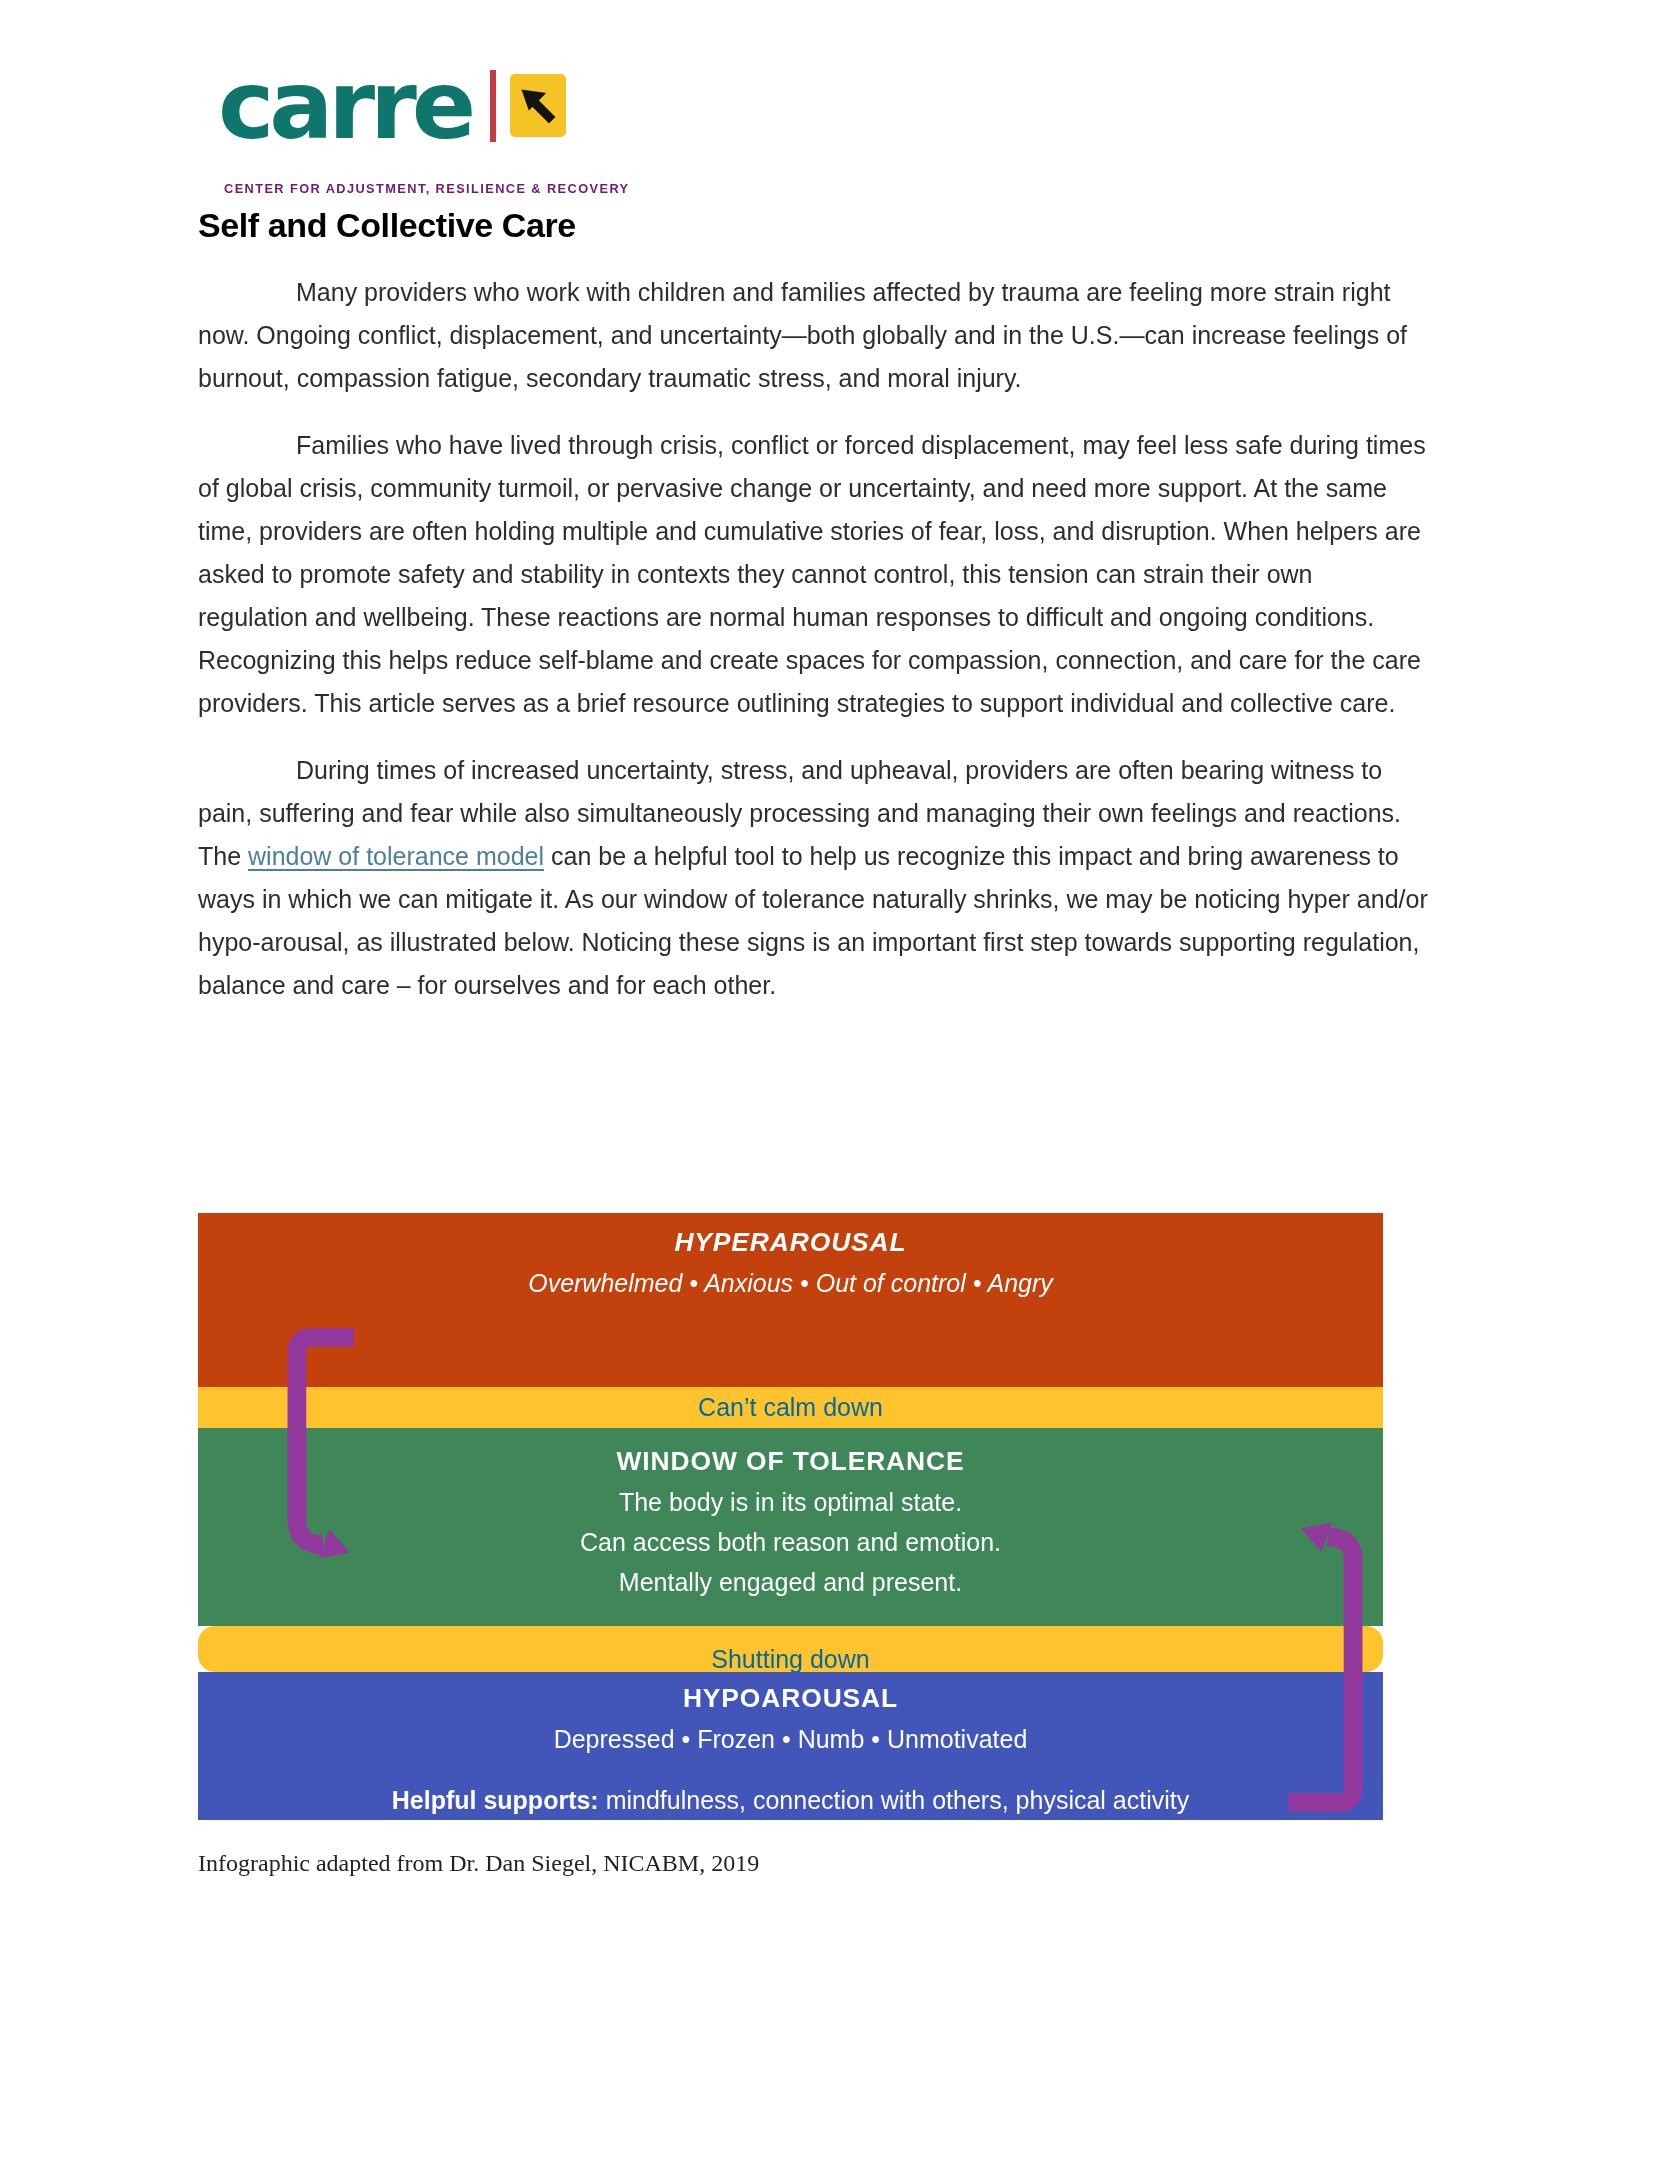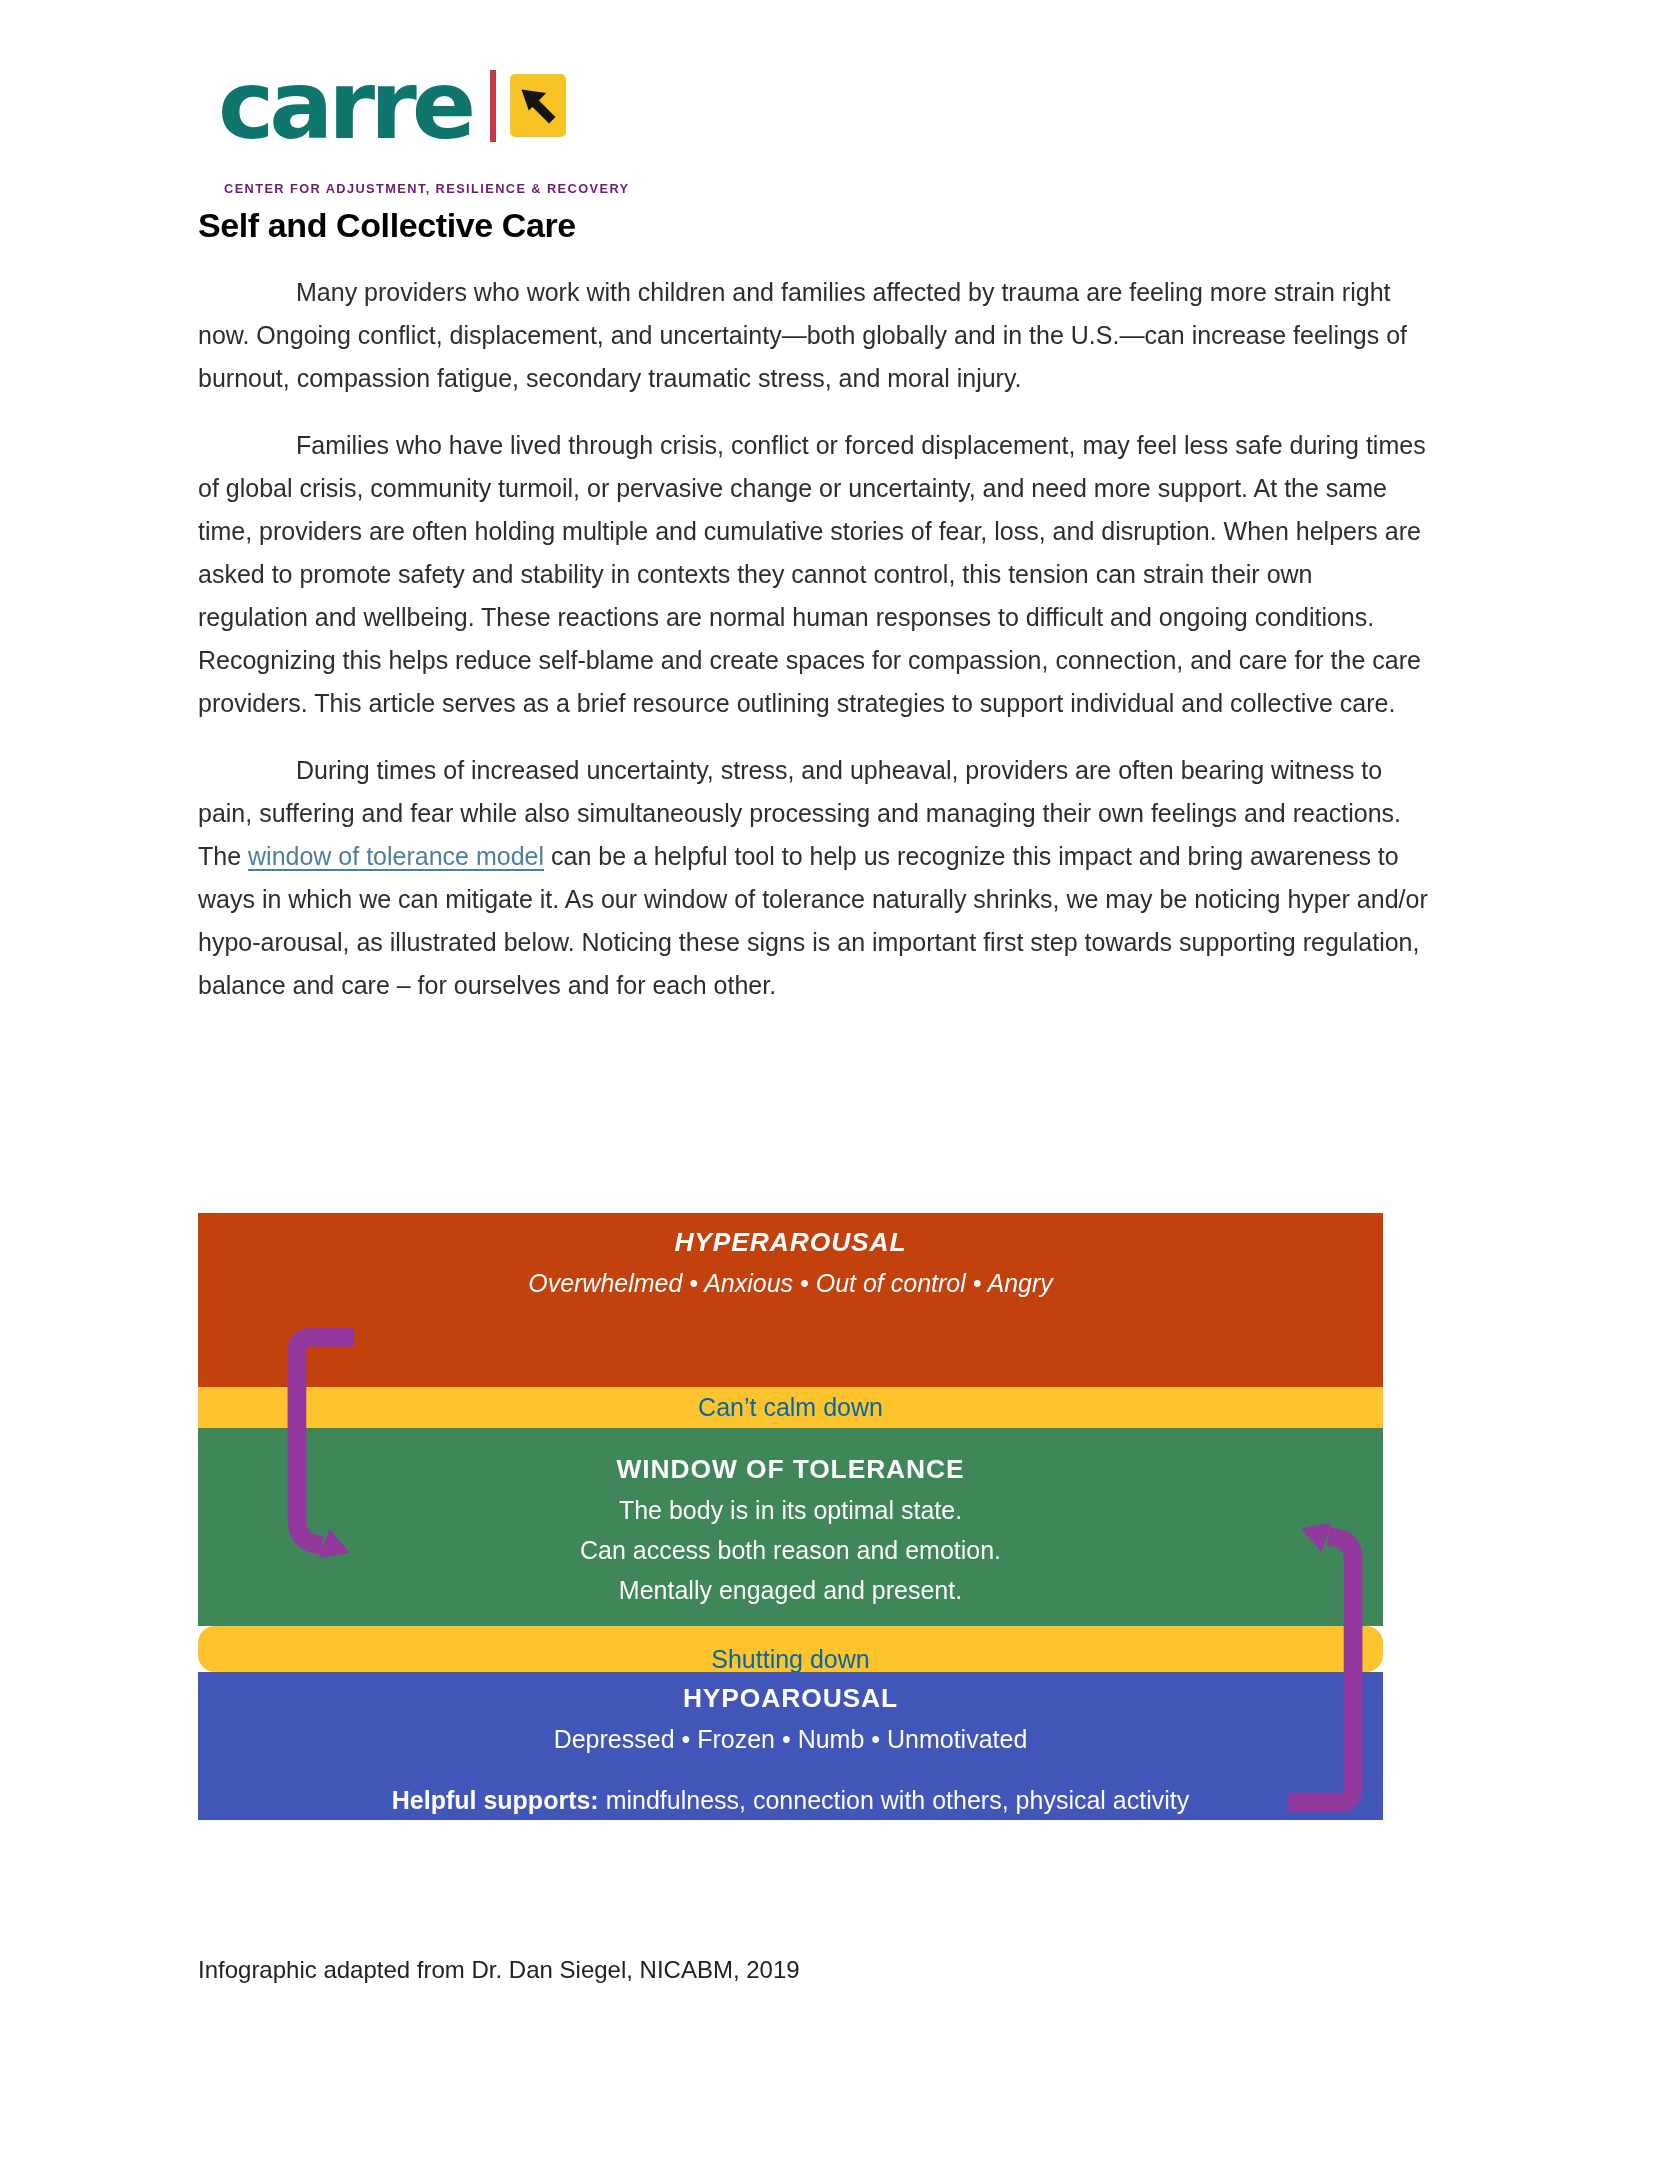--- a/index.html
+++ b/index.html
@@ -53,41 +53,41 @@
   .infographic{
     position:absolute;left:198px;top:1213px;width:1185px;height:632px;
   }
   .band{
     position:relative;width:100%;
     display:flex;flex-direction:column;align-items:center;
     text-align:center;color:#fdfdfd;
   }
   .band-red{height:174px;padding-top:13.6px;box-sizing:border-box;}
   .band-yellow-1{height:41px;justify-content:center;}
-  .band-green{height:198px;padding-top:26px;box-sizing:border-box;}
+  .band-green{height:198px;padding-top:18px;box-sizing:border-box;}
   .band-yellow-2{height:46px;justify-content:flex-end;border-radius:17px;}
   .band-blue{height:148px;padding-top:11px;box-sizing:border-box;}
   .band-title{
     font-size:26.4px;font-weight:bold;letter-spacing:0.9px;line-height:31px;
   }
   .band-line{font-size:25px;line-height:29px;margin-top:11px;}
   .supports-line{font-size:25px;line-height:29px;}
   .band-red .supports-line{margin-top:28px;}
   .band-blue .supports-line{margin-top:31.5px;}
   .supports-label{font-weight:bold;}
   .yellow-label{
     font-size:25px;font-weight:500;color:#0369a1;line-height:1;
   }
   .arrows-overlay{
     position:absolute;left:0;top:0;width:1185px;height:632px;
     pointer-events:none;
   }
   .caption{
-    position:absolute;left:198px;top:1956px;
-    font-size:24px;color:#222222;
+    position:absolute;left:198px;top:1850px;
+    font-size:24px;color:#222222;font-family:Liberation Serif, serif;
   }
 </style>
 </head>
 <body>
 
 <div class="page">
 
   <div class="logo-row">
     <div class="wordmark" style="color: #0f766e;">carre</div>
     <div class="logo-divider" style="background-color: rgb(194, 59, 69);"></div>

